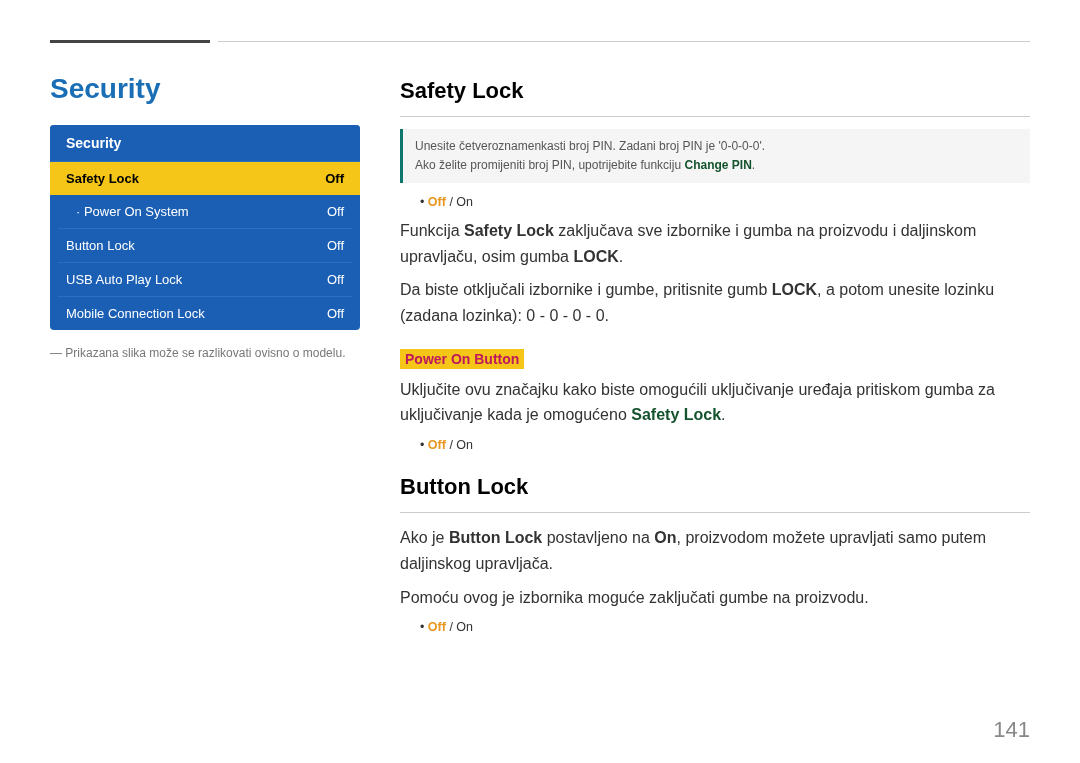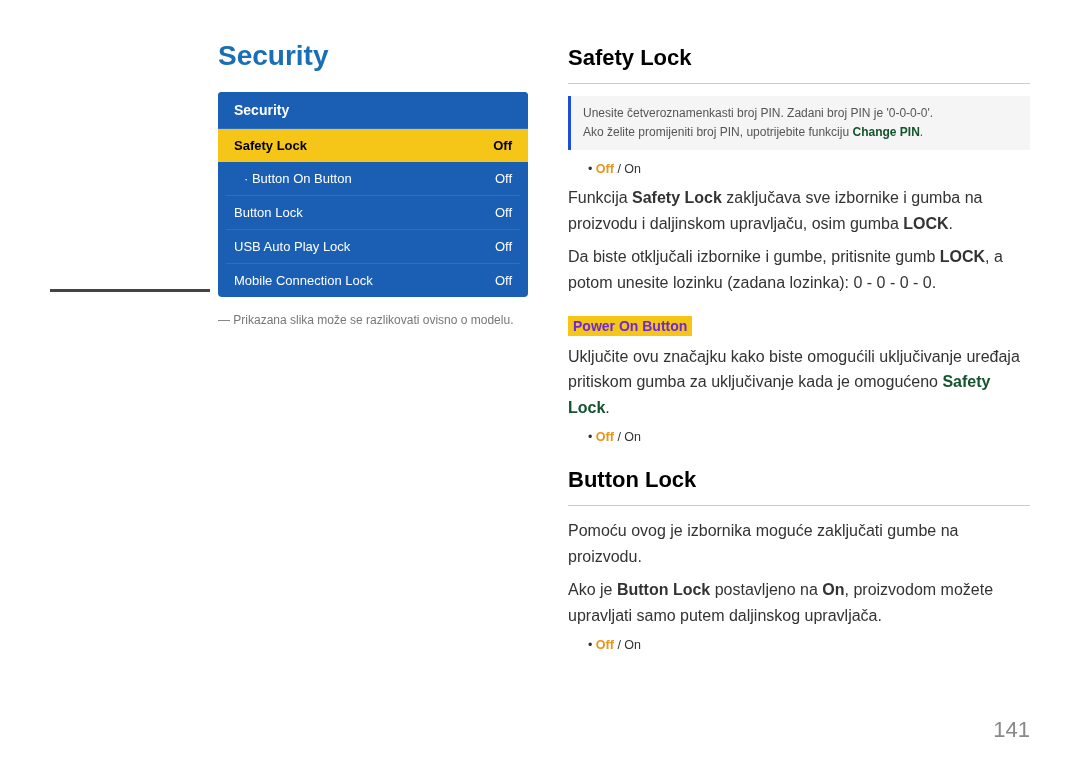--- a/index.html
+++ b/index.html
@@ -10,21 +10,21 @@
       height: 763px;
       overflow: hidden;
       position: relative;
     }
 
     .page-container {
       width: 1080px;
       height: 600px;
       padding: 40px 50px 30px 50px;
       display: flex;
-      flex-direction: row;
+      flex-direction: column;
     }
 
     
     .top-lines {
       display: flex;
       gap: 8px;
       margin-bottom: 30px;
       align-items: center;
     }
     .top-line-dark {
@@ -135,21 +135,21 @@
     }
 
     .section-divider {
       height: 1px;
       background: #ccc;
       margin-bottom: 12px;
     }
 
     .info-block {
       background: #f5f5f5;
-      border-left: 3px solid #1d4ed8;
+      border-left: 3px solid #0f766e;
       padding: 8px 12px;
       margin-bottom: 10px;
       font-size: 12px;
       color: #555;
       line-height: 1.6;
     }
 
     .bullet-item {
       font-size: 12.5px;
       color: #333;
@@ -161,21 +161,21 @@
       color: #333;
     }
     .text-orange { color: #e8961e; font-weight: bold; }
     .text-blue-link { color: #14532d; font-weight: bold; }
     .text-bold { font-weight: bold; }
     .text-highlight-yellow {
       background: #f5c518;
       padding: 2px 5px;
       font-weight: bold;
       font-size: 14px;
-      color: #6d28d9;
+      color: #be185d;
       display: inline-block;
       margin-bottom: 8px;
     }
 
     .body-text {
       font-size: 16px;
       color: #333;
       line-height: 1.6;
       margin-bottom: 8px;
     }
@@ -211,21 +211,21 @@
 
       <div class="menu-panel">
         <div class="menu-panel-title">Security</div>
 
         <div class="menu-item active">
           <span class="item-label">Safety Lock</span>
           <span class="item-value">Off</span>
         </div>
 
         <div class="menu-item sub-item">
-          <span class="item-label">· Button On Button</span>
+          <span class="item-label">· Power On System</span>
           <span class="item-value">Off</span>
         </div>
 
         <div class="menu-divider"></div>
 
         <div class="menu-item">
           <span class="item-label">Button Lock</span>
           <span class="item-value">Off</span>
         </div>
 
@@ -280,24 +280,24 @@
         <div class="bullet-item">
           <span class="text-orange">Off</span> / On
         </div>
       </div>
 
       <div class="section-gap">
         <div class="section-title">Button Lock</div>
         <div class="section-divider"></div>
 
         <div class="body-text">
+          Ako je <span class="text-bold">Button Lock</span> postavljeno na <span class="text-bold">On</span>, proizvodom možete upravljati samo putem daljinskog upravljača.
+        </div>
+        <div class="body-text">
           Pomoću ovog je izbornika moguće zaključati gumbe na proizvodu.
-        </div>
-        <div class="body-text">
-          Ako je <span class="text-bold">Button Lock</span> postavljeno na <span class="text-bold">On</span>, proizvodom možete upravljati samo putem daljinskog upravljača.
         </div>
 
         <div class="bullet-item">
           <span class="text-orange">Off</span> / On
         </div>
       </div>
 
     </div>
   </div>
 </div>

